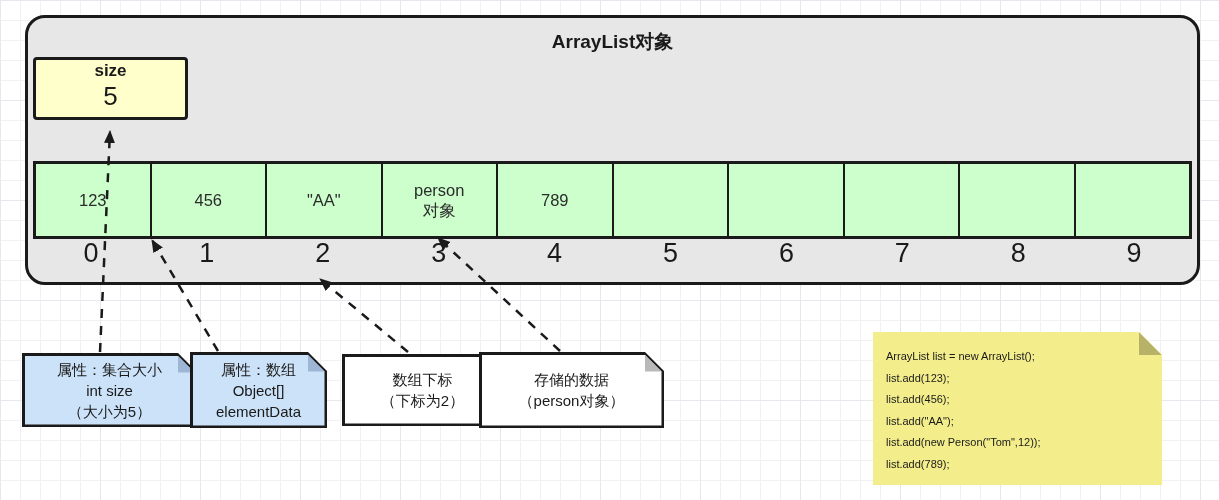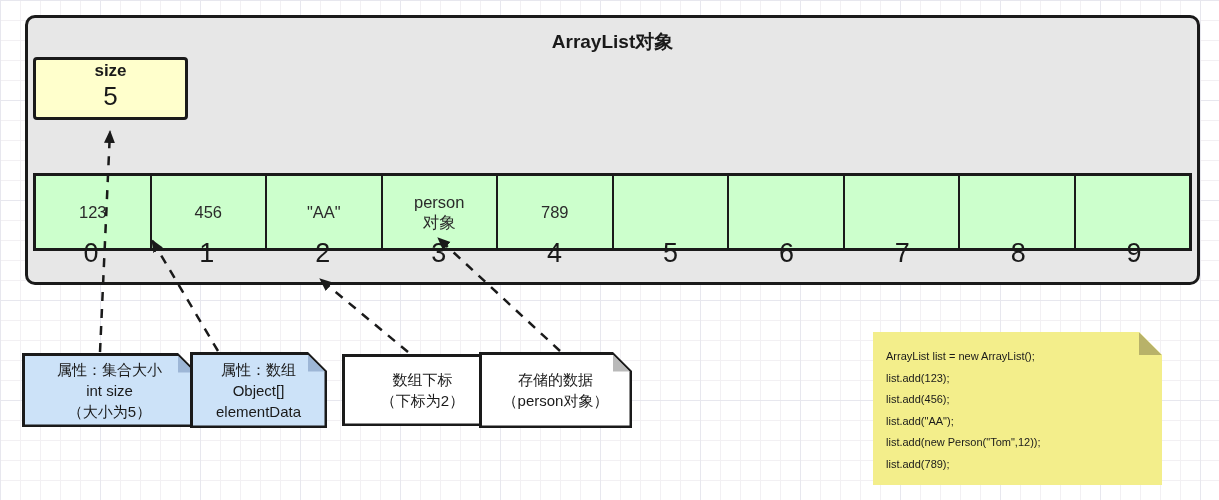--- a/index.html
+++ b/index.html
@@ -13,36 +13,36 @@
     background-color:#ffffff;
     background-image:
       linear-gradient(to right, #e7e7ee 1px, transparent 1px),
       linear-gradient(to bottom, #e7e7ee 1px, transparent 1px),
       linear-gradient(to right, #f2f0f3 1px, transparent 1px),
       linear-gradient(to bottom, #f2f0f3 1px, transparent 1px);
     background-size:100px 100px,100px 100px,20px 20px,20px 20px;
   }
   .container{
     position:absolute;left:25px;top:15px;width:1175px;height:270px;
-    background:#e7e7e7;border:3px solid #1a1a1a;border-radius:10px;
+    background:#e7e7e7;border:3px solid #1a1a1a;border-radius:20px;
     box-sizing:border-box;z-index:1;
   }
   .container-title{
     position:absolute;left:0;top:11px;width:100%;text-align:center;
     font-size:19px;font-weight:bold;color:#1a1a1a;
   }
   .size-box{
     position:absolute;left:33px;top:57px;width:155px;height:63px;
     background:#ffffcc;border:3px solid #1a1a1a;border-radius:4px;
     box-sizing:border-box;text-align:center;z-index:3;
   }
   .size-label{font-size:17px;font-weight:bold;line-height:20px;margin-top:1px;}
   .size-value{font-size:26px;line-height:30px;}
   .array-row{
-    position:absolute;left:33px;top:173px;width:1159px;height:78px;
+    position:absolute;left:33px;top:161px;width:1159px;height:78px;
     display:flex;background:#ccffcc;border:3px solid #1a1a1a;
     box-sizing:border-box;z-index:2;
   }
   .cell{
     flex:1;border-right:2px solid #1a1a1a;
     display:flex;align-items:center;justify-content:center;
   }
   .cell:last-child{border-right:none;}
   .cell-value{
     font-size:16.5px;line-height:20px;color:#2b2b2b;
@@ -72,21 +72,21 @@
   .note.blue .fold{background:#9db6d6;}
   .note.white .fold{background:#b9b9b9;}
   .note .text{
     position:absolute;inset:0;display:flex;flex-direction:column;
     justify-content:center;align-items:center;
     font-size:15px;line-height:21px;color:#1a1a1a;text-align:center;
   }
   .note1{left:22px;top:353px;width:175px;height:74px;}
   .note2{left:190px;top:352px;width:137px;height:76px;}
   .note3{left:342px;top:354px;width:125px;height:72px;padding-left:36px;}
-  .note4{left:479px;top:352px;width:153px;height:76px;}
+  .note4{left:479px;top:352px;width:153px;height:76px;padding-left:32px;}
   .sticky{
     position:absolute;left:873px;top:332px;width:289px;height:153px;
     background:#f3ee8b;z-index:6;
     clip-path:polygon(0 0, calc(100% - 23px) 0, 100% 23px, 100% 100%, 0 100%);
   }
   .sticky .fold{
     position:absolute;top:0;right:0;width:23px;height:23px;
     background:#b8b269;
     clip-path:polygon(0 0, 100% 100%, 0 100%);
   }

